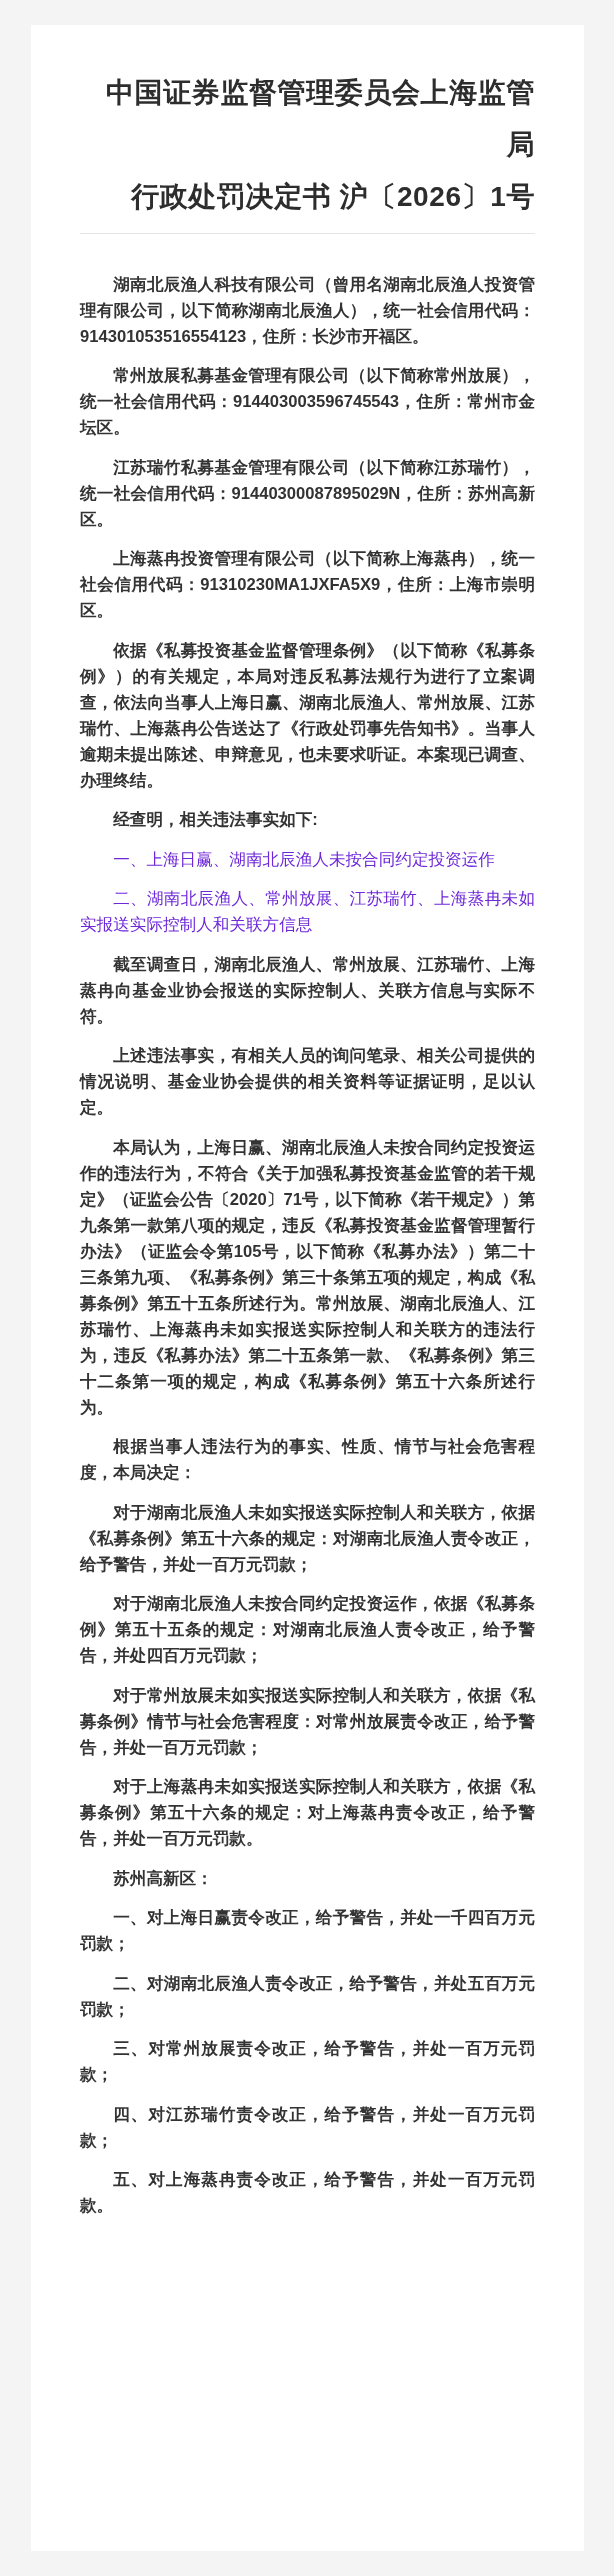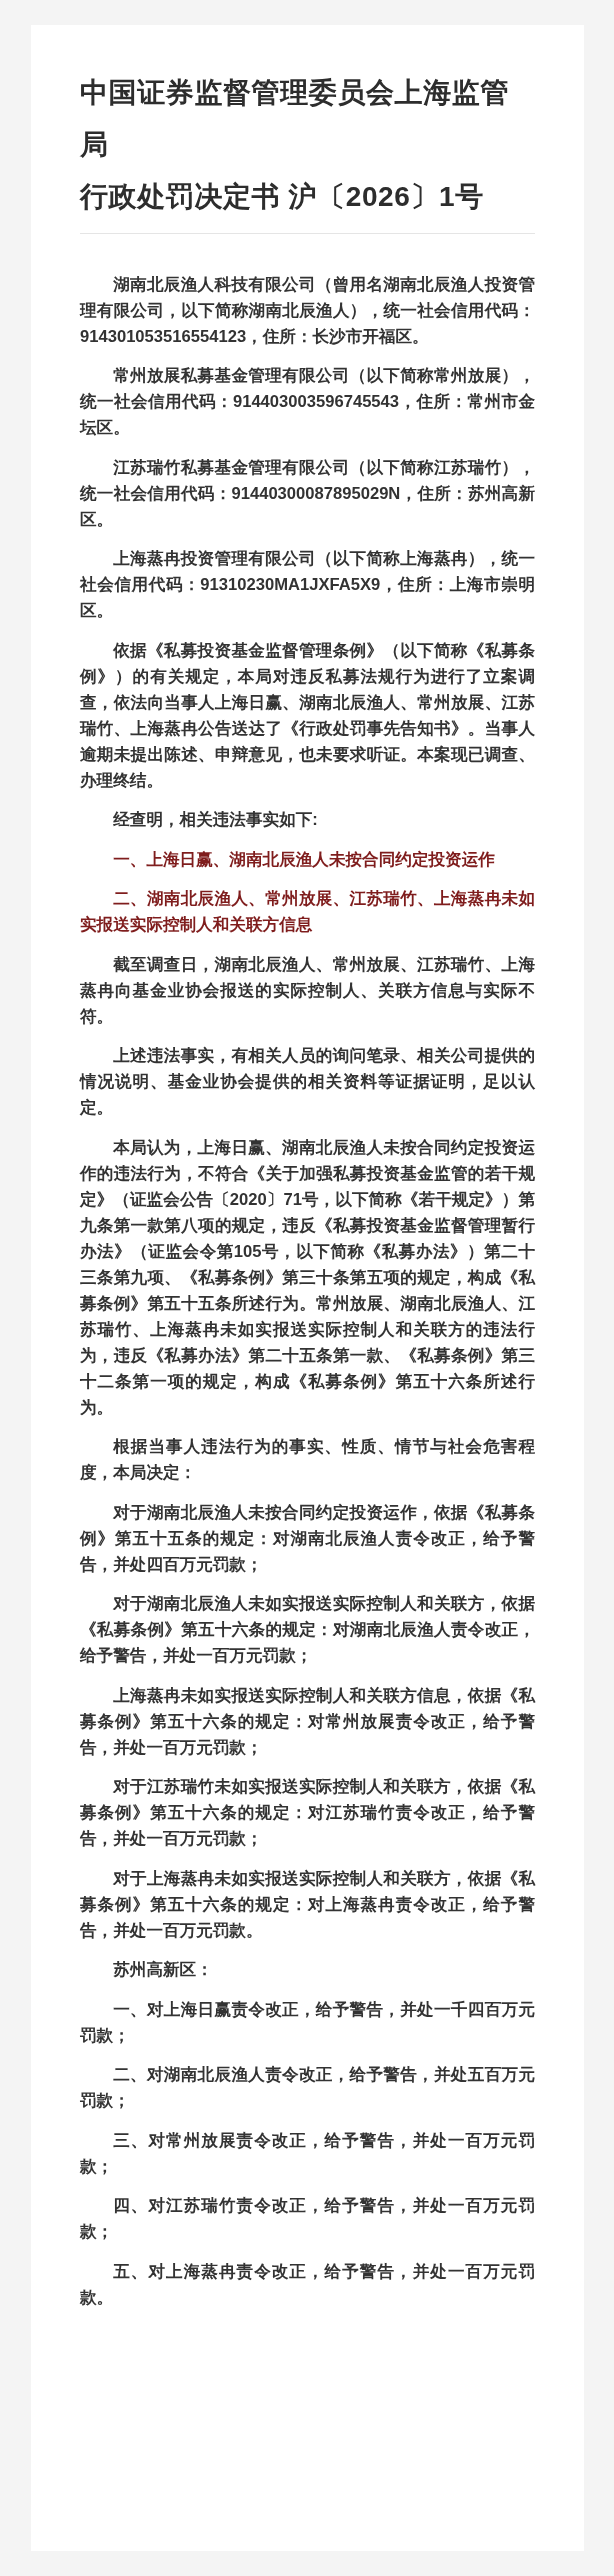--- a/index.html
+++ b/index.html
@@ -19,43 +19,43 @@
     background: #ffffff;
     min-height: 2526px;
     box-sizing: border-box;
     padding: 42px 49px 61px;
   }
   .doc-title {
     font-size: 28px;
     line-height: 52px;
     font-weight: 700;
     color: #2d2d2d;
-    text-align: left;
+    text-align: right;
     letter-spacing: 0.6px;
   }
   .title-divider {
     border: none;
     border-top: 0.6px solid #e5e5e5;
     margin: 9.8px 0 0 0;
   }
   .doc-body {
     margin-top: 38px;
     font-size: 16.6px;
     line-height: 26px;
     font-weight: 600;
     color: #333333;
     text-align: justify;
   }
   .doc-body p {
     margin: 0 0 13.5px 0;
     text-indent: 2em;
   }
   .doc-body p.heading {
-    font-weight: 700;
-    color: #7f1d1d;
+    font-weight: 400;
+    color: #6d28d9;
   }
 </style>
 </head>
 <body>
 
 <div class="page">
   <div class="card">
 
     <div class="doc-title">
       <div>中国证券监督管理委员会上海监管局</div>
@@ -70,24 +70,23 @@
       <p>江苏瑞竹私募基金管理有限公司（以下简称江苏瑞竹），统一社会信用代码：91440300087895029N，住所：苏州高新区。</p>
       <p>上海蒸冉投资管理有限公司（以下简称上海蒸冉），统一社会信用代码：91310230MA1JXFA5X9，住所：上海市崇明区。</p>
       <p>依据《私募投资基金监督管理条例》（以下简称《私募条例》）的有关规定，本局对违反私募法规行为进行了立案调查，依法向当事人上海日赢、湖南北辰渔人、常州放展、江苏瑞竹、上海蒸冉公告送达了《行政处罚事先告知书》。当事人逾期未提出陈述、申辩意见，也未要求听证。本案现已调查、办理终结。</p>
       <p>经查明，相关违法事实如下:</p>
       <p class="heading">一、上海日赢、湖南北辰渔人未按合同约定投资运作</p>
       <p class="heading">二、湖南北辰渔人、常州放展、江苏瑞竹、上海蒸冉未如实报送实际控制人和关联方信息</p>
       <p>截至调查日，湖南北辰渔人、常州放展、江苏瑞竹、上海蒸冉向基金业协会报送的实际控制人、关联方信息与实际不符。</p>
       <p>上述违法事实，有相关人员的询问笔录、相关公司提供的情况说明、基金业协会提供的相关资料等证据证明，足以认定。</p>
       <p>本局认为，上海日赢、湖南北辰渔人未按合同约定投资运作的违法行为，不符合《关于加强私募投资基金监管的若干规定》（证监会公告〔2020〕71号，以下简称《若干规定》）第九条第一款第八项的规定，违反《私募投资基金监督管理暂行办法》（证监会令第105号，以下简称《私募办法》）第二十三条第九项、《私募条例》第三十条第五项的规定，构成《私募条例》第五十五条所述行为。常州放展、湖南北辰渔人、江苏瑞竹、上海蒸冉未如实报送实际控制人和关联方的违法行为，违反《私募办法》第二十五条第一款、《私募条例》第三十二条第一项的规定，构成《私募条例》第五十六条所述行为。</p>
       <p>根据当事人违法行为的事实、性质、情节与社会危害程度，本局决定：</p>
+      <p>对于湖南北辰渔人未如实报送实际控制人和关联方，依据《私募条例》第五十六条的规定：对湖南北辰渔人责令改正，给予警告，并处一百万元罚款；</p>
       <p>对于湖南北辰渔人未按合同约定投资运作，依据《私募条例》第五十五条的规定：对湖南北辰渔人责令改正，给予警告，并处四百万元罚款；</p>
-      <p>对于湖南北辰渔人未如实报送实际控制人和关联方，依据《私募条例》第五十六条的规定：对湖南北辰渔人责令改正，给予警告，并处一百万元罚款；</p>
-      <p>上海蒸冉未如实报送实际控制人和关联方信息，依据《私募条例》第五十六条的规定：对常州放展责令改正，给予警告，并处一百万元罚款；</p>
-      <p>对于江苏瑞竹未如实报送实际控制人和关联方，依据《私募条例》第五十六条的规定：对江苏瑞竹责令改正，给予警告，并处一百万元罚款；</p>
+      <p>对于常州放展未如实报送实际控制人和关联方，依据《私募条例》情节与社会危害程度：对常州放展责令改正，给予警告，并处一百万元罚款；</p>
       <p>对于上海蒸冉未如实报送实际控制人和关联方，依据《私募条例》第五十六条的规定：对上海蒸冉责令改正，给予警告，并处一百万元罚款。</p>
       <p>苏州高新区：</p>
       <p>一、对上海日赢责令改正，给予警告，并处一千四百万元罚款；</p>
       <p>二、对湖南北辰渔人责令改正，给予警告，并处五百万元罚款；</p>
       <p>三、对常州放展责令改正，给予警告，并处一百万元罚款；</p>
       <p>四、对江苏瑞竹责令改正，给予警告，并处一百万元罚款；</p>
       <p>五、对上海蒸冉责令改正，给予警告，并处一百万元罚款。</p>
 
     </div>
 

